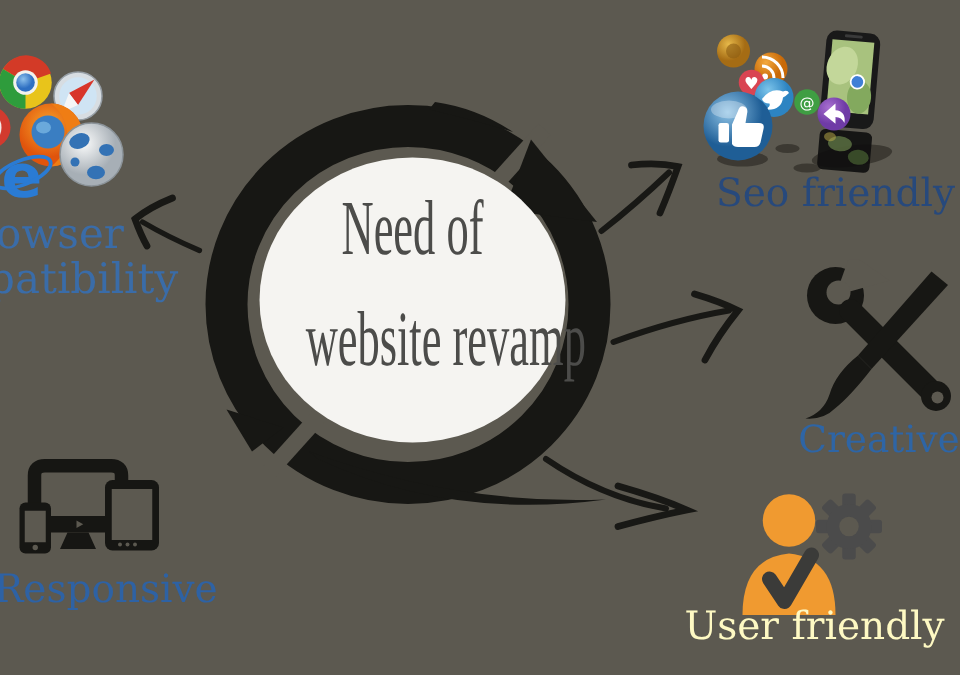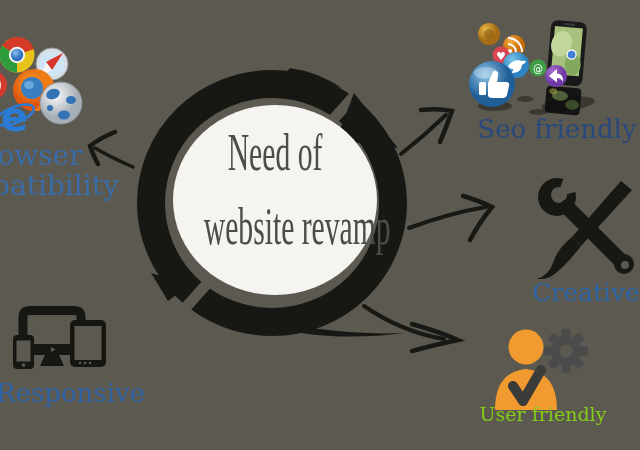--- a/index.html
+++ b/index.html
@@ -16,21 +16,21 @@
   #title{
     position:absolute;left:150px;top:116px;width:250px;
     font-family:"Liberation Serif", serif;
     font-size:52px;line-height:1.42;color:#4c4c4a;text-align:center;
     transform:scaleX(0.57);transform-origin:50% 50%;
     white-space:nowrap;z-index:5;
   }
   #lbl-browser{left:-75px;top:141px;width:196px;font-size:28px;color:#3a6ca8;}
   #lbl-seo{left:468px;top:115px;width:178px;font-size:26px;color:#27497c;}
   #lbl-creative{left:524px;top:279px;width:124px;font-size:25px;color:#2e65a5;}
-  #lbl-user{left:455px;top:404px;width:176px;font-size:19px;color:#84cc16;}
+  #lbl-user{left:455px;top:404px;width:176px;font-size:26px;color:#fef9c3;}
   #lbl-responsive{left:-4px;top:379px;width:134px;font-size:26px;color:#2e62a4;}
 </style>
 </head>
 <body>
 
 <div id="stage">
 
   <svg width="640" height="450" viewBox="0 0 640 450">
 
     <g>

